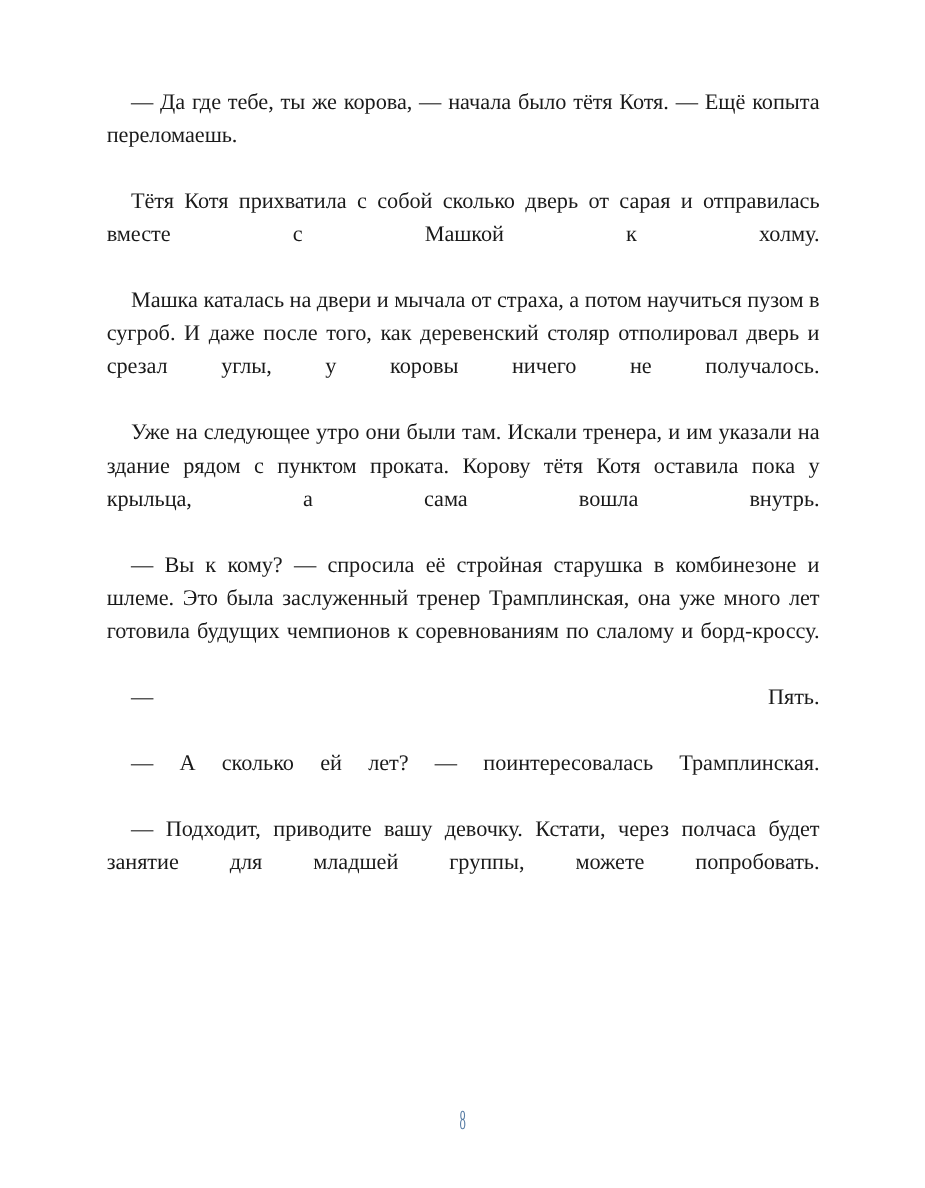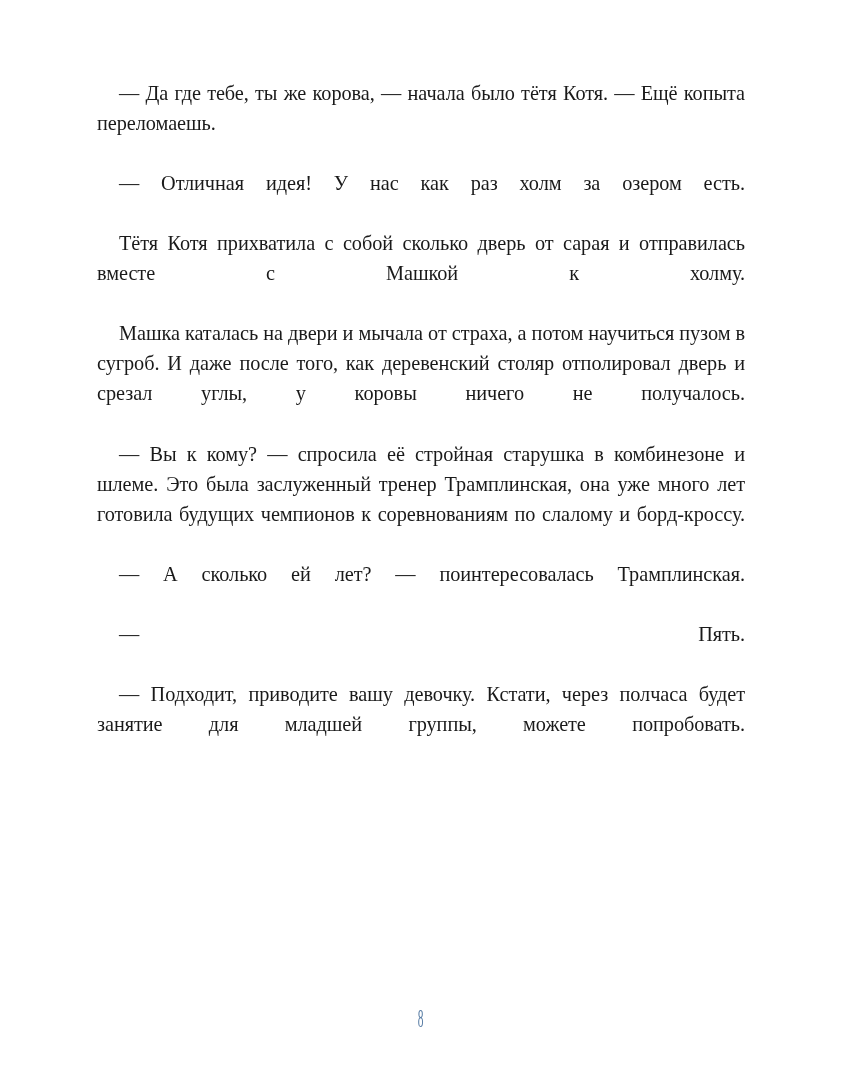--- a/index.html
+++ b/index.html
@@ -68,25 +68,25 @@
     letter-spacing: 0px;
   }
 </style>
 </head>
 <body>
 
 <div class="page">
 
   <div class="text-block">
     <p class="para">— Да где тебе, ты же корова, — начала было тётя Котя. — Ещё копыта переломаешь.</p>
-    <p class="para">— Отличная идея! У нас как раз холм за озером есть.</p>
     <p class="para">Тётя Котя прихватила с собой сколько дверь от сарая и отправилась вместе с Машкой к холму.</p>
     <p class="para">Машка каталась на двери и мычала от страха, а потом научиться пузом в сугроб. И даже после того, как деревенский столяр отполировал дверь и срезал углы, у коровы ничего не получалось.</p>
+    <p class="para">Уже на следующее утро они были там. Искали тренера, и им указали на здание рядом с пунктом проката. Корову тётя Котя оставила пока у крыльца, а сама вошла внутрь.</p>
     <p class="para">— Вы к кому? — спросила её стройная старушка в комбинезоне и шлеме. Это была заслуженный тренер Трамплинская, она уже много лет готовила будущих чемпионов к соревнованиям по слалому и борд-кроссу.</p>
+    <p class="para">— Пять.</p>
     <p class="para">— А сколько ей лет? — поинтересовалась Трамплинская.</p>
-    <p class="para">— Пять.</p>
     <p class="para">— Подходит, приводите вашу девочку. Кстати, через полчаса будет занятие для младшей группы, можете попробовать.</p>
 
   </div>
 
   <div class="page-number">8</div>
 
 </div>
 
 </body></html>

